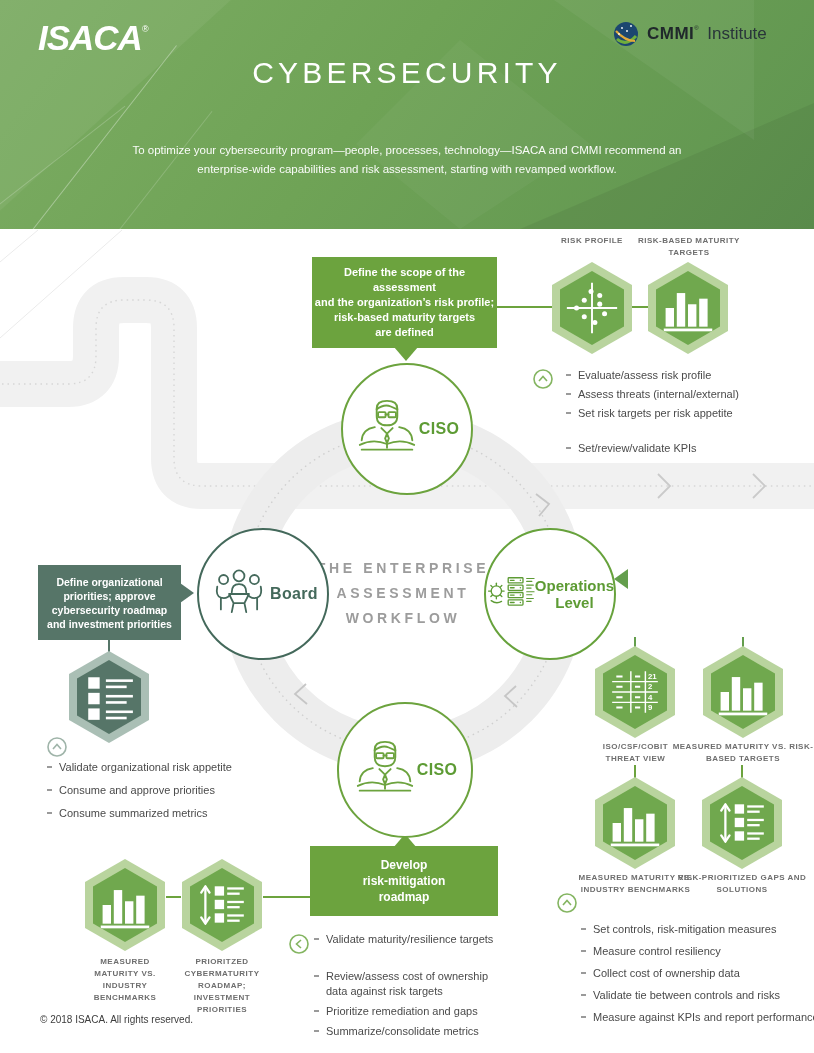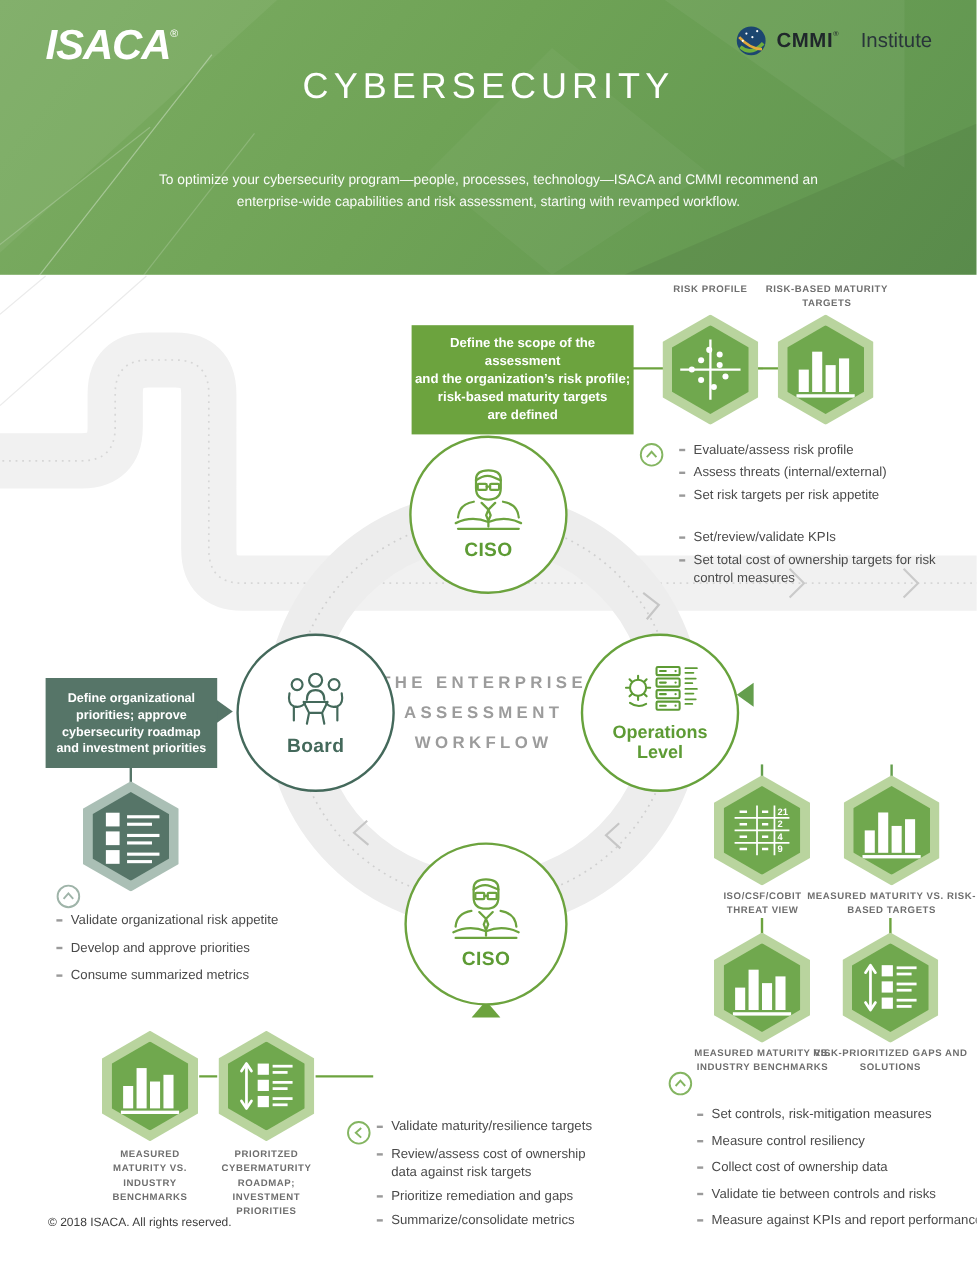--- a/index.html
+++ b/index.html
@@ -20,21 +20,21 @@
   .hline{position:absolute;width:1px;background:rgba(255,255,255,.35);}
   .hl1{left:96px;top:18px;height:260px;transform:rotate(38deg);}
   .hl2{left:30px;top:60px;height:240px;transform:rotate(52deg);opacity:.6;}
   .hl3{left:150px;top:90px;height:200px;transform:rotate(38deg);opacity:.5;}
   .isaca{position:absolute;left:38px;top:18px;color:#fff;font-style:italic;font-weight:800;
          font-size:35px;letter-spacing:-1px;}
   .isaca sup{font-size:9px;font-style:normal;font-weight:400;vertical-align:18px;letter-spacing:0;}
   .cmmi{position:absolute;left:612px;top:20px;display:flex;align-items:center;gap:7px;}
   .cmmi-name{font-weight:800;font-size:17px;color:#20282b;letter-spacing:.5px;}
   .cmmi-name sup{font-size:6px;font-weight:400;vertical-align:9px;}
-  .cmmi-suffix{font-weight:300;font-size:17px;color:#29353a;margin-left:11px;}
+  .cmmi-suffix{font-weight:300;font-size:17px;color:#29353a;margin-left:1px;}
   .title{position:absolute;left:0;width:814px;text-align:center;color:#fff;
          font-size:30px;font-weight:400;letter-spacing:.14em;}
   .t1{top:56px;} .t2{top:93px;}
   .subtitle{position:absolute;left:117px;top:141px;width:580px;text-align:center;
             color:rgba(255,255,255,.96);font-size:11.5px;line-height:19px;font-weight:400;}
   .bgsvg{position:absolute;left:0;top:0;z-index:0;}
   
   .callout{position:absolute;color:#fff;font-weight:600;text-align:center;z-index:1;
            display:flex;flex-direction:column;justify-content:center;}
   .callout .ln{font-size:11px;line-height:15px;}
@@ -48,21 +48,21 @@
   .hex .inner{position:absolute;left:8px;top:9px;right:8px;bottom:9px;
               clip-path:polygon(50% 0,100% 25%,100% 75%,50% 100%,0 75%,0 25%);
               display:flex;align-items:center;justify-content:center;}
   .hex-green .outer{background:#B9D49E;} .hex-green .inner{background:#70A84E;}
   .hex-slate .outer{background:#AABFB5;} .hex-slate .inner{background:#567568;}
   
   .hexlabel{position:absolute;font-size:8px;font-weight:700;color:#6E6E6E;
             letter-spacing:.06em;text-align:center;line-height:12px;z-index:1;}
   
   .role{position:absolute;background:#fff;border-radius:50%;z-index:2;
-        display:flex;flex-direction:column;align-items:center;justify-content:center;}
+        display:flex;flex-direction:row;align-items:center;justify-content:center;}
   .role-label{font-size:16px;font-weight:700;letter-spacing:.02em;}
   .role-label2{font-size:15px;font-weight:700;line-height:17px;text-align:center;}
   .green-role{border:2px solid #6CA33E;} .green-role .role-label,.green-role .role-label2{color:#5D9B34;}
   .dark-role{border:2px solid #44695B;} .dark-role .role-label{color:#44695B;}
   
   .center-title{position:absolute;left:308px;top:556px;width:190px;text-align:center;
                 color:#9C9C9C;font-size:14px;font-weight:700;letter-spacing:.26em;line-height:25px;z-index:1;}
   
   .bullets{position:absolute;list-style:none;margin:0;padding:0;font-size:11px;color:#4A4A4A;z-index:1;}
   .bullets li{position:relative;padding-left:13px;line-height:15px;}
@@ -166,21 +166,21 @@
             <rect x="-24" y="0" width="9" height="20"></rect>
             <rect x="-12" y="-16" width="9" height="36"></rect>
         <rect x="0" y="-4" width="9" height="24"></rect>
             <rect x="12" y="-10" width="9" height="30"></rect>
         <rect x="-26" y="22" width="52" height="3"></rect>
           </g>
       </svg>
     </div>
   </div>
 
-  <div class="callout box-green" style="left:312px;top:271px;width:185px;height:91px;margin-left:31px;">
+  <div class="callout box-green" style="left:312px;top:257px;width:185px;height:91px;">
     <div class="ln">Define the scope of the assessment</div>
     <div class="ln">and the organization’s risk profile;</div>
     <div class="ln">risk-based maturity targets</div>
     <div class="ln">are defined</div>
   </div>
 
   <div class="role green-role" style="left:341px;top:363px;width:128px;height:128px;">
     <svg width="64" height="60" viewBox="-34 -30 68 64">
       <g fill="none" stroke="#6CA33E" stroke-width="2" stroke-linecap="round" stroke-linejoin="round">
         <path d="M -11 -12 Q -11 -2 0 -2 Q 11 -2 11 -12 L 11 -20 Q 11 -28 0 -28 Q -11 -28 -11 -20 Z"></path>
@@ -204,21 +204,20 @@
     <svg width="22" height="22" viewBox="0 0 22 22">
         <circle cx="11" cy="11" r="9" fill="none" stroke="currentColor" stroke-width="1.6"></circle>
         <polyline points="7,13 11,8.5 15,13" fill="none" stroke="currentColor" stroke-width="1.6"></polyline>
       </svg>
   </div>
   <ul class="bullets" style="left:565px;top:368px;width:245px;">
     <li><span>Evaluate/assess risk profile</span></li>
     <li style="margin-top:4px;"><span>Assess threats (internal/external)</span></li>
     <li style="margin-top:4px;"><span>Set risk targets per risk appetite</span></li>
     <li style="margin-top:20px;"><span>Set/review/validate KPIs</span></li>
-    <li style="margin-top:4px;"><span>Set total cost of ownership targets for risk control measures</span></li>
   </ul>
 
   <div class="callout box-slate" style="left:38px;top:565px;width:143px;height:75px;">
     <div class="ln" style="font-size:10.5px;line-height:14px;">Define organizational</div>
     <div class="ln" style="font-size:10.5px;line-height:14px;">priorities; approve</div>
     <div class="ln" style="font-size:10.5px;line-height:14px;">cybersecurity roadmap</div>
     <div class="ln" style="font-size:10.5px;line-height:14px;">and investment priorities</div>
   </div>
   <div class="hex hex-slate" style="left:69px;top:651px;">
     <div class="outer"></div>
@@ -239,21 +238,21 @@
     </div>
   </div>
   <div class="chev" style="left:46px;top:736px;color:#9FB4A9;">
     <svg width="22" height="22" viewBox="0 0 22 22">
         <circle cx="11" cy="11" r="9" fill="none" stroke="currentColor" stroke-width="1.6"></circle>
         <polyline points="7,13 11,8.5 15,13" fill="none" stroke="currentColor" stroke-width="1.6"></polyline>
       </svg>
   </div>
   <ul class="bullets" style="left:46px;top:760px;width:250px;">
     <li><span>Validate organizational risk appetite</span></li>
-    <li style="margin-top:8px;"><span>Develop and approve priorities</span></li>
+    <li style="margin-top:8px;"><span>Consume and approve priorities</span></li>
     <li style="margin-top:8px;"><span>Consume summarized metrics</span></li>
   </ul>
 
   <div class="role dark-role" style="left:197px;top:528px;width:128px;height:128px;">
     <svg width="62" height="58" viewBox="-32 -32 64 64">
       <g fill="none" stroke="#44695B" stroke-width="2" stroke-linecap="round" stroke-linejoin="round">
         <circle cx="0" cy="-20" r="6"></circle>
           <circle cx="-17" cy="-16" r="5"></circle>
           <circle cx="17" cy="-16" r="5"></circle>
         <path d="M -8 -2 Q -8 -11 0 -11 Q 8 -11 8 -2"></path>
@@ -431,20 +430,25 @@
         <path d="M -6 1 L 0 7 L 6 1"></path>
           <path d="M 0 7 L -2 12 L 0 17 L 2 12 Z"></path>
         <path d="M -29 19 Q -15 12 0 18 Q 15 12 29 19"></path>
         <line x1="-27" y1="24" x2="27" y2="24"></line>
           <line x1="0" y1="18" x2="0" y2="22"></line>
       </g>
     </svg>
     <div class="role-label">CISO</div>
   </div>
 
+  <div class="callout box-green" style="left:310px;top:846px;width:188px;height:70px;">
+    <div class="ln" style="font-size:12px;line-height:16px;font-weight:700;">Develop</div>
+    <div class="ln" style="font-size:12px;line-height:16px;font-weight:700;">risk-mitigation</div>
+    <div class="ln" style="font-size:12px;line-height:16px;font-weight:700;">roadmap</div>
+  </div>
 
   <div class="hex hex-green" style="left:85px;top:859px;">
     <div class="outer"></div>
     <div class="inner">
       <svg width="56" height="54" viewBox="-30 -28 60 56">
         <g fill="#fff">
             <rect x="-24" y="0" width="9" height="20"></rect>
             <rect x="-12" y="-16" width="9" height="36"></rect>
         <rect x="0" y="-4" width="9" height="24"></rect>
             <rect x="12" y="-10" width="9" height="30"></rect>
@@ -480,20 +484,20 @@
   <div class="hexlabel" style="left:171px;top:956px;width:102px;">PRIORITZED CYBERMATURITY ROADMAP; INVESTMENT PRIORITIES</div>
 
   <div class="chev" style="left:288px;top:933px;color:#84B561;">
     <svg width="22" height="22" viewBox="0 0 22 22">
         <circle cx="11" cy="11" r="9" fill="none" stroke="currentColor" stroke-width="1.6"></circle>
         <polyline points="13,7 8.5,11 13,15" fill="none" stroke="currentColor" stroke-width="1.6"></polyline>
       </svg>
   </div>
   <ul class="bullets" style="left:313px;top:932px;width:198px;">
     <li><span>Validate maturity/resilience targets</span></li>
-    <li style="margin-top:8px;"><span>Review/assess cost of ownership data against risk targets</span></li>
+    <li style="margin-top:22px;"><span>Review/assess cost of ownership data against risk targets</span></li>
     <li style="margin-top:5px;"><span>Prioritize remediation and gaps</span></li>
     <li style="margin-top:5px;"><span>Summarize/consolidate metrics</span></li>
   </ul>
 
   <div class="footer">© 2018 ISACA. All rights reserved.</div>
 
 </div>
 
 </body></html>

